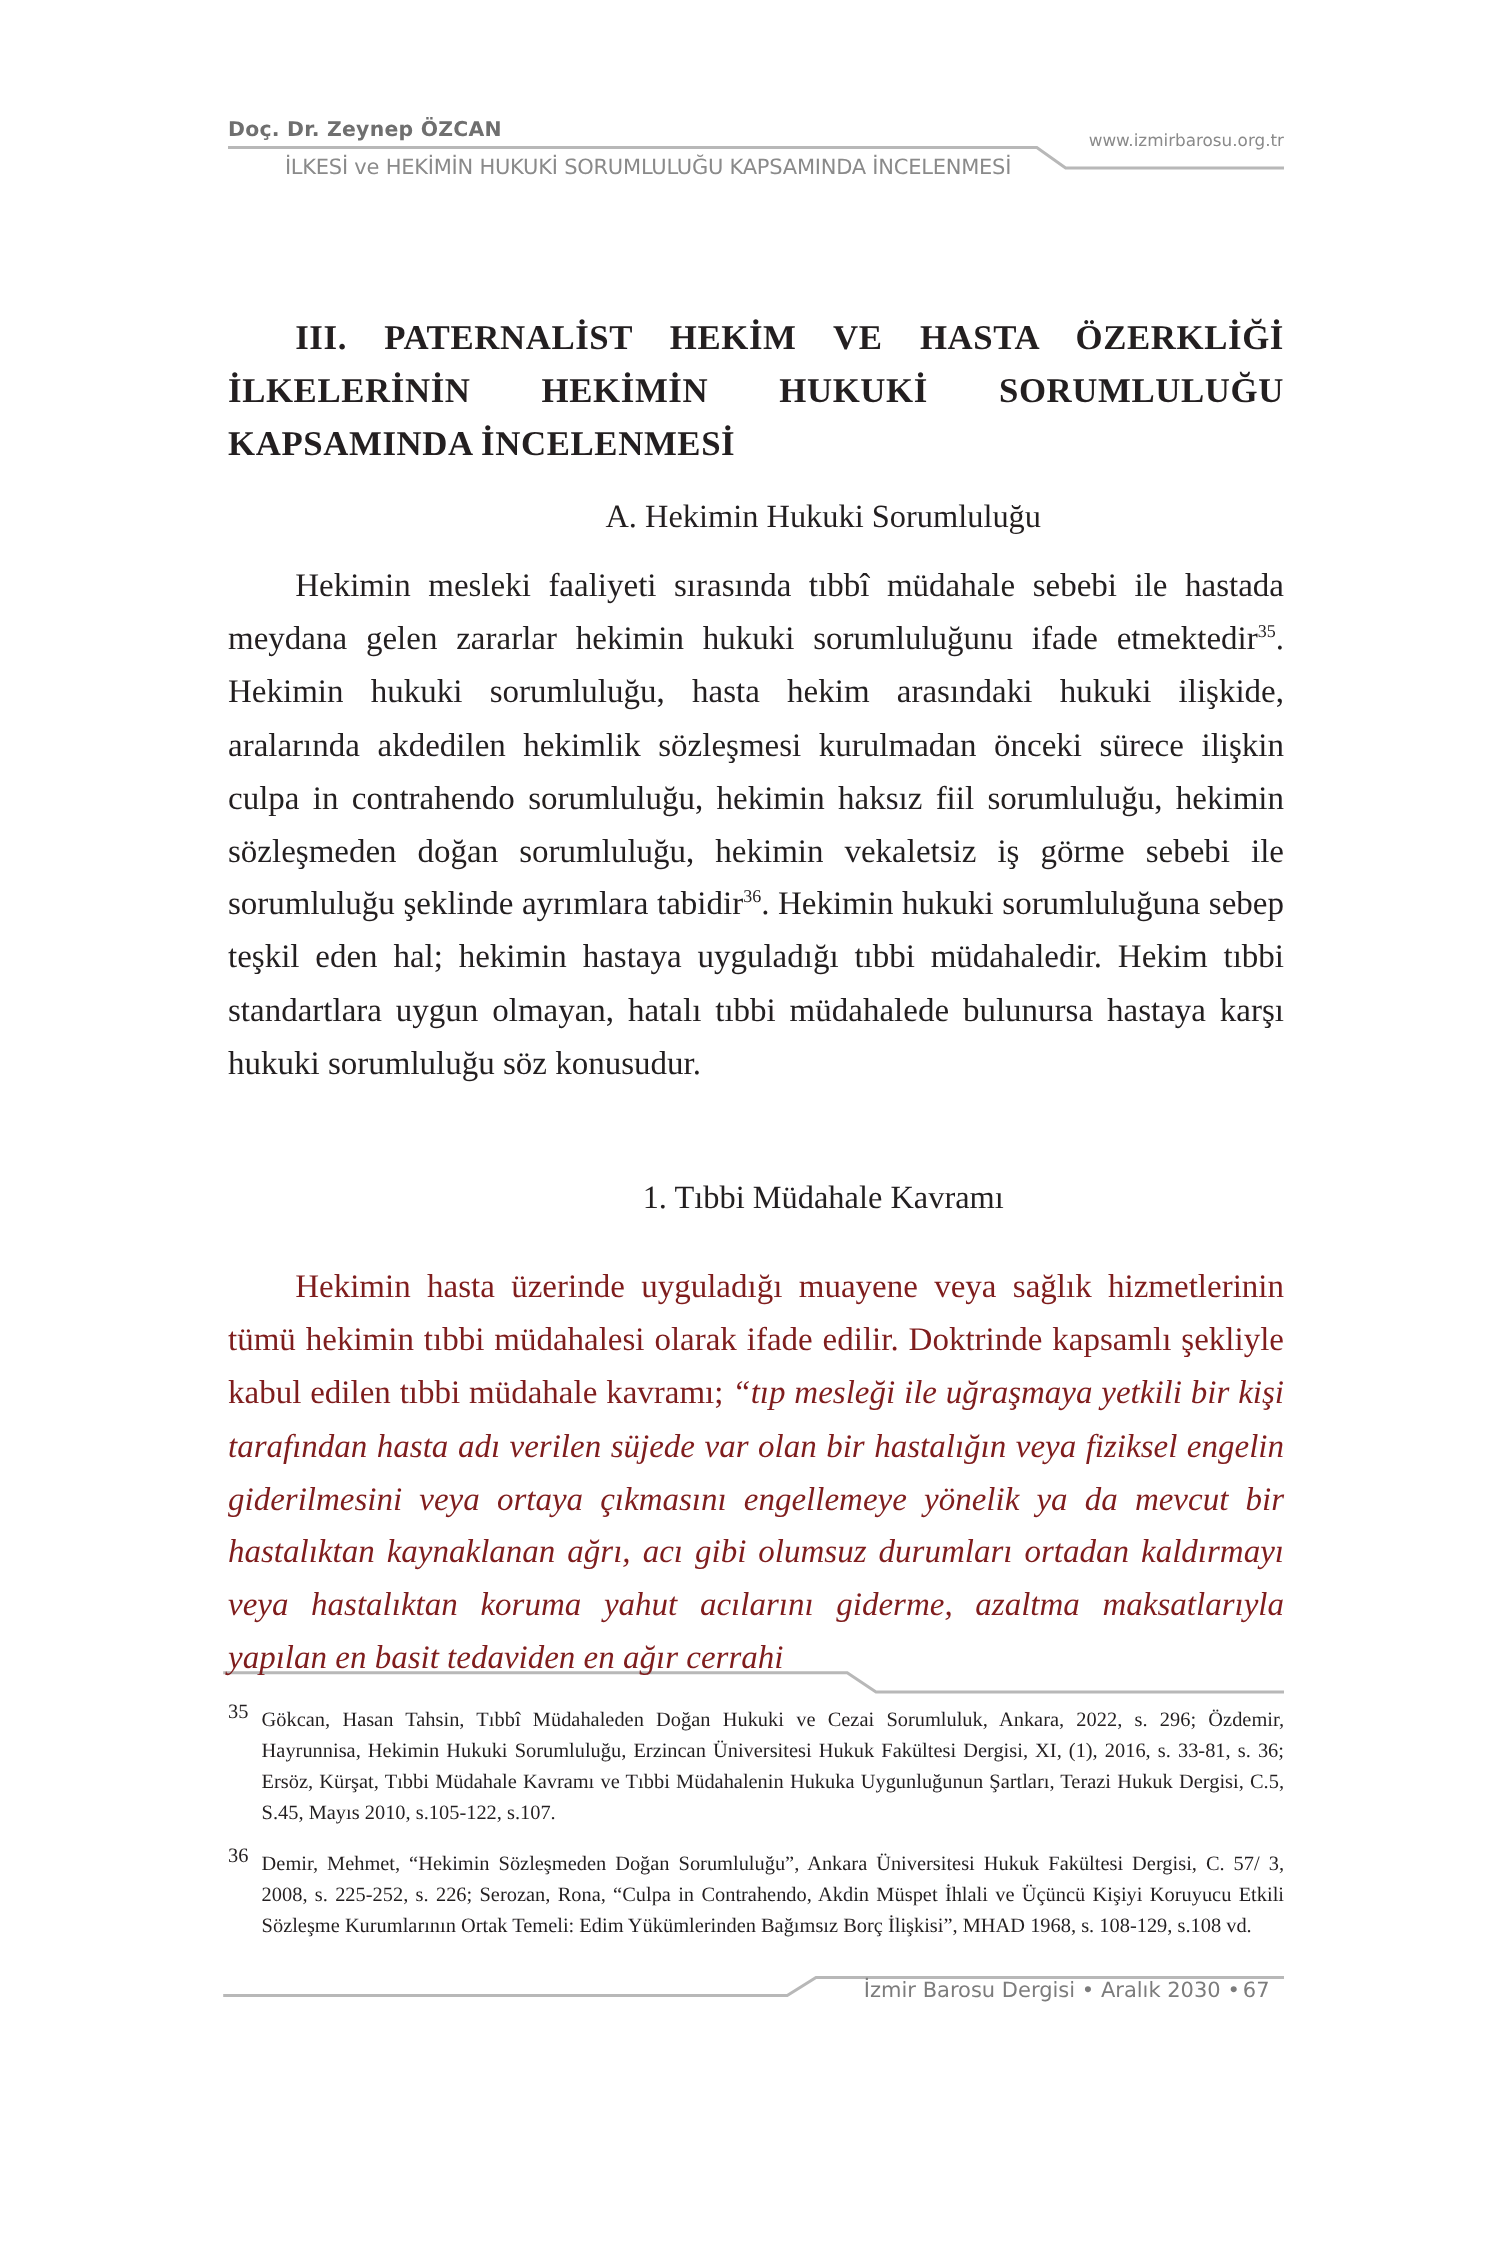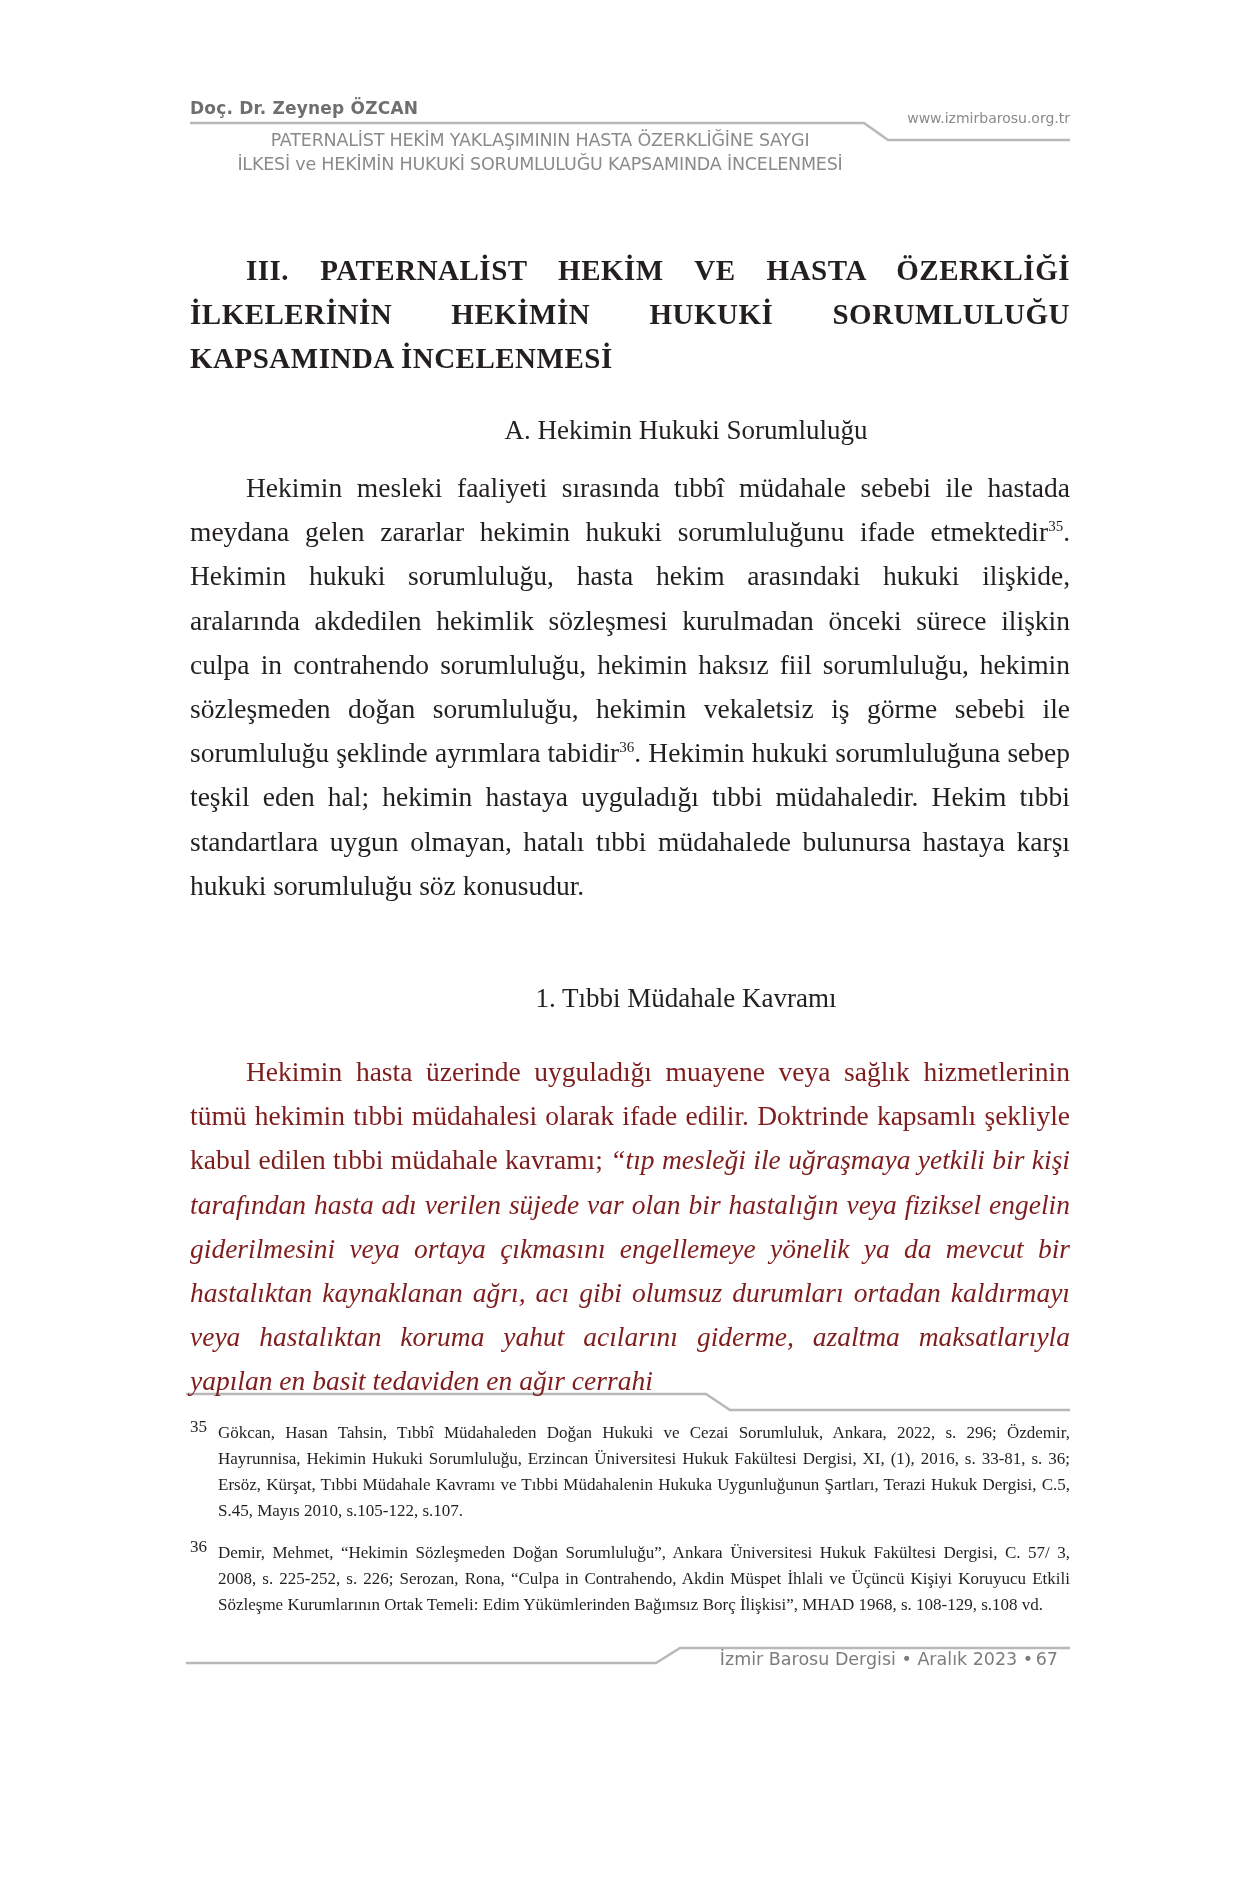--- a/index.html
+++ b/index.html
@@ -6,21 +6,21 @@
   body { width:1260px; height:1890px; position:relative; overflow:hidden; }
   .abs { position:absolute;text-align:center; }
   .sans { font-family:"DejaVu Sans", sans-serif; }
   .serif { font-family:"Liberation Serif", serif; }
 
   
   #author { left:190px; top:98px; font-size:17px; font-weight:bold; color:#6f6f6f; letter-spacing:0.2px; }
   #running-title { left:190px; top:128px; width:700px; font-size:17.5px; line-height:24px; color:#8a8a8a; letter-spacing:-0.2px; white-space:nowrap; }
   #site-url { left:892px; top:110px; width:178px; text-align:right; font-size:14px; color:#8a8a8a; }
   svg.rule { position:absolute; left:0; top:0; width:1260px; height:1890px; pointer-events:none; }
-  .section-heading { top:248px; font-size:29px; font-weight:bold; line-height:44px; text-align:justify; text-align-last:left; letter-spacing:0.5px; }
+  .section-heading { top:260px; font-size:29px; font-weight:bold; line-height:44px; text-align:justify; text-align-last:left; letter-spacing:0.5px; }
   .sub-heading { font-size:27px; font-weight:normal; line-height:40px; padding-left:56px; }
   #sub-a { top:410px; }
   #sub-1 { top:978px; }
   .para { font-size:27.5px; line-height:44.2px; text-align:justify; text-indent:56px; hyphens:manual; }
   #para-1 { top:466px; }
   #para-2 { top:1050px; }
   sup { font-size:15px; line-height:0; vertical-align:super; }
   em { font-style:italic; }
 
   
@@ -38,21 +38,20 @@
 <body>
 
 <svg class="rule" viewBox="0 0 1260 1890">
   <polyline points="190,123 864,123 888,140 1070,140" fill="none" stroke="#b8b8b8" stroke-width="2.5"></polyline>
   <polyline points="186,1394 706,1394 730,1410 1070,1410" fill="none" stroke="#b8b8b8" stroke-width="2.5"></polyline>
   <polyline points="186,1663 656,1663 680,1648 1070,1648" fill="none" stroke="#b8b8b8" stroke-width="2.5"></polyline>
 </svg>
 
 <div id="author" class="abs sans">Doç. Dr. Zeynep ÖZCAN</div>
 <div id="running-title" class="abs sans">
-  <div>PATERNALİST HEKİM YAKLAŞIMININ HASTA ÖZERKLİĞİNE SAYGI</div>
   <div>İLKESİ ve HEKİMİN HUKUKİ SORUMLULUĞU KAPSAMINDA İNCELENMESİ</div>
 </div>
 <div id="site-url" class="abs sans">www.izmirbarosu.org.tr</div>
 
 <div id="content-wrap">
   <div class="abs serif section-heading" id="section-heading" style="left:190px;width:880px;color:#231f20;text-indent:56px;">III. PATERNALİST HEKİM VE HASTA ÖZERKLİĞİ İLKELERİNİN HEKİMİN HUKUKİ SORUMLULUĞU KAPSAMINDA İNCELENMESİ</div>
 
   <div class="abs serif sub-heading" id="sub-a" style="left:190px;width:880px;color:#231f20;">A. Hekimin Hukuki Sorumluluğu</div>
 
   <p class="abs serif para" id="para-1" style="left:190px;width:880px;color:#231f20;margin:0;">
@@ -69,15 +68,15 @@
 <div class="abs serif fn" id="fn-35">
   <span class="fn-num">35</span>
   <span class="fn-text">Gökcan, Hasan Tahsin, Tıbbî Müdahaleden Doğan Hukuki ve Cezai Sorumluluk, Ankara, 2022, s. 296; Özdemir, Hayrunnisa, Hekimin Hukuki Sorumluluğu, Erzincan Üniversitesi Hukuk Fakültesi Dergisi, XI, (1), 2016, s. 33-81, s. 36; Ersöz, Kürşat, Tıbbi Müdahale Kavramı ve Tıbbi Müdahalenin Hukuka Uygunluğunun Şartları, Terazi Hukuk Dergisi, C.5, S.45, Mayıs 2010, s.105-122, s.107.</span>
 </div>
 <div class="abs serif fn" id="fn-36">
   <span class="fn-num">36</span>
   <span class="fn-text">Demir, Mehmet, “Hekimin Sözleşmeden Doğan Sorumluluğu”, Ankara Üniversitesi Hukuk Fakültesi Dergisi, C. 57/ 3, 2008, s. 225-252, s. 226; Serozan, Rona, “Culpa in Contrahendo, Akdin Müspet İhlali ve Üçüncü Kişiyi Koruyucu Etkili Sözleşme Kurumlarının Ortak Temeli: Edim Yükümlerinden Bağım­sız Borç İlişkisi”, MHAD 1968, s. 108-129, s.108 vd.</span>
 </div>
 
 <div id="footer-text" class="abs sans">
-  <span>İzmir Barosu Dergisi • Aralık 2023 •</span>
+  <span>İzmir Barosu Dergisi • Aralık 2030 •</span>
   <span class="page-num">67</span>
 </div>
 
 </body></html>

